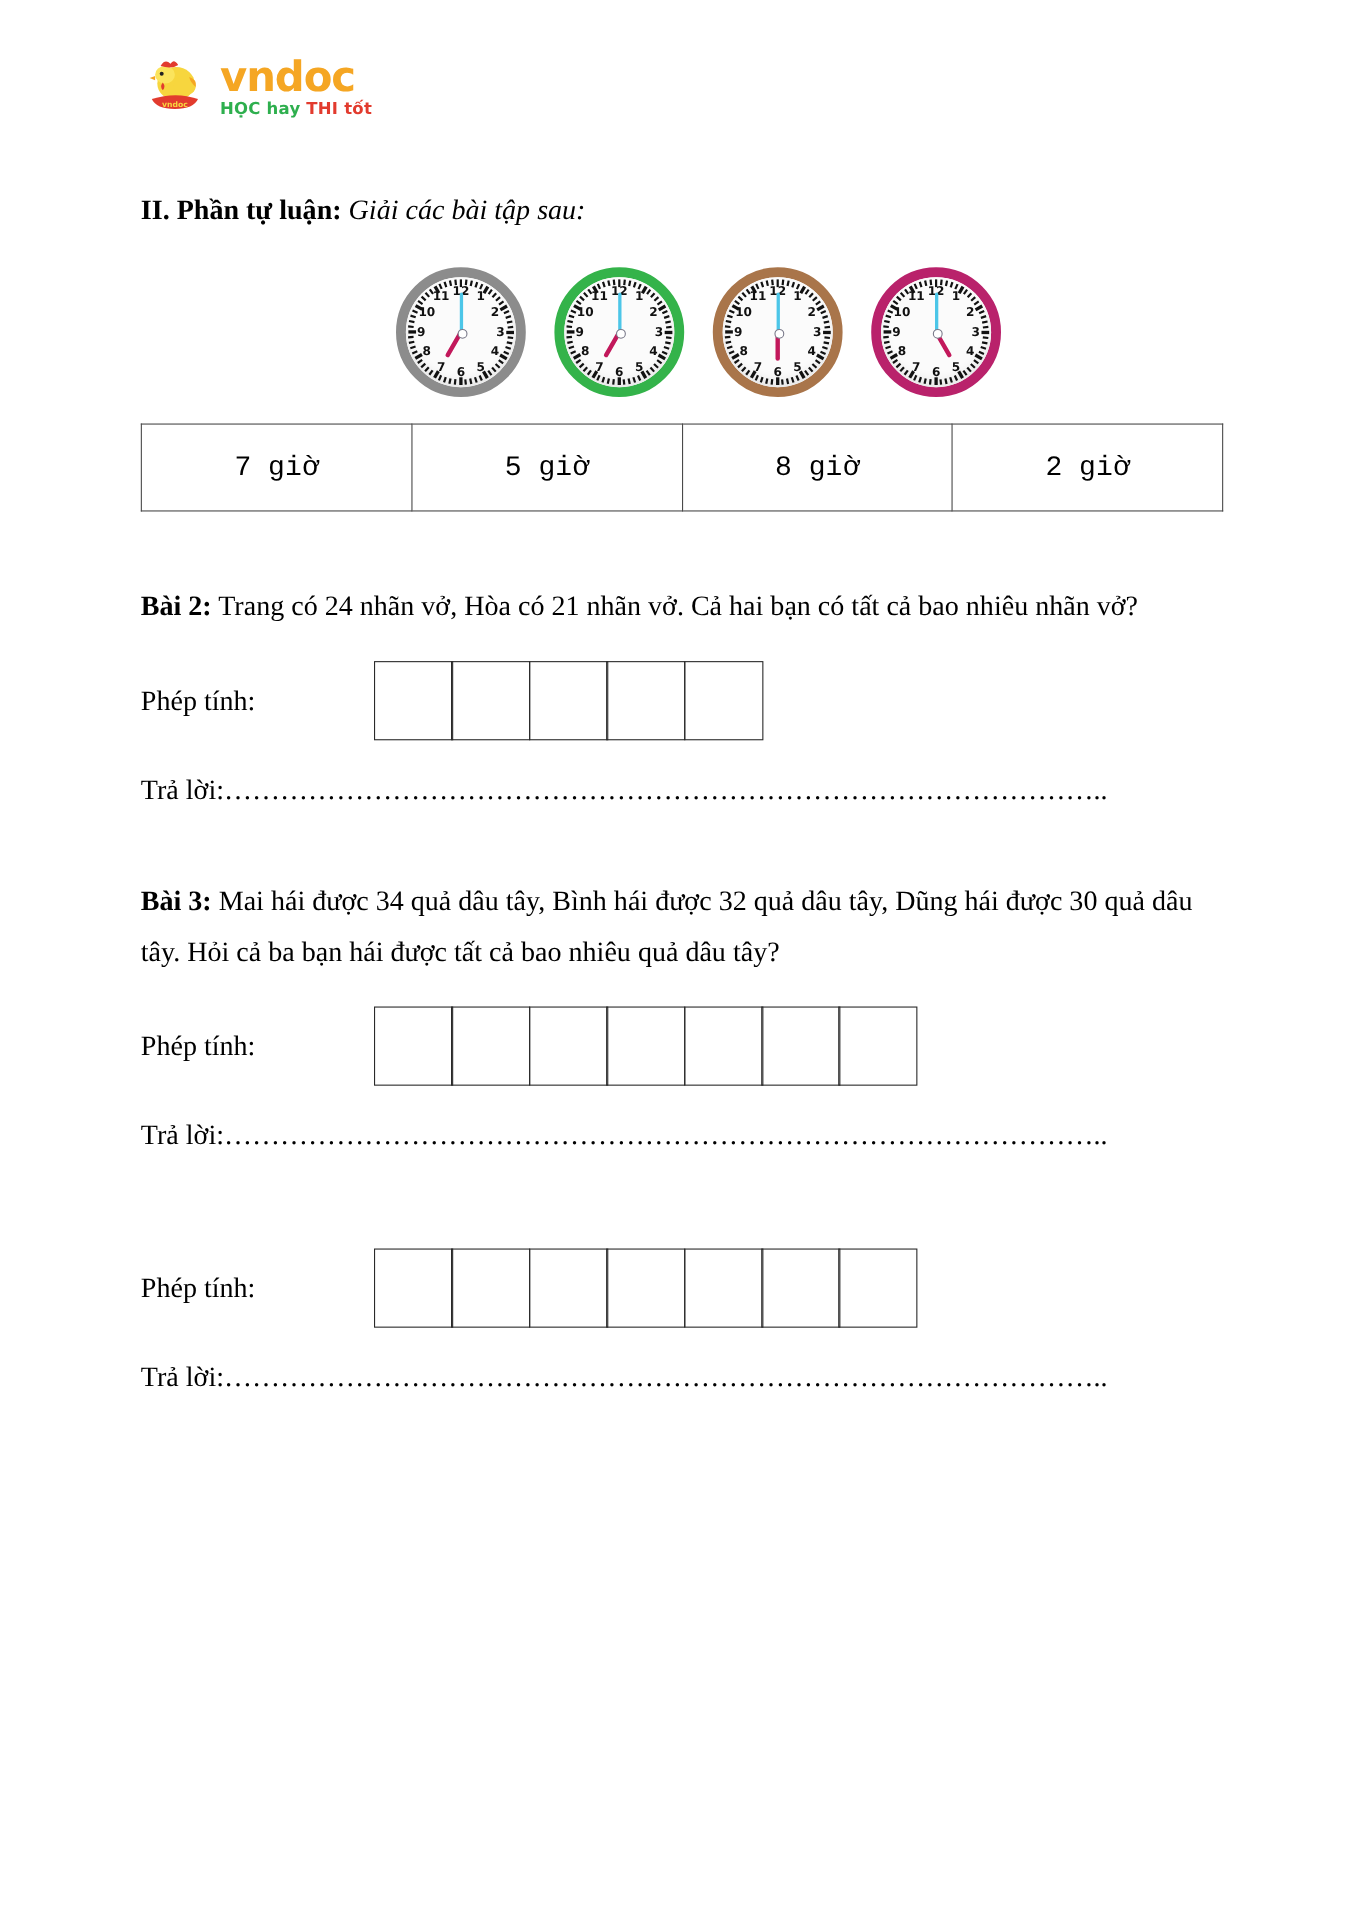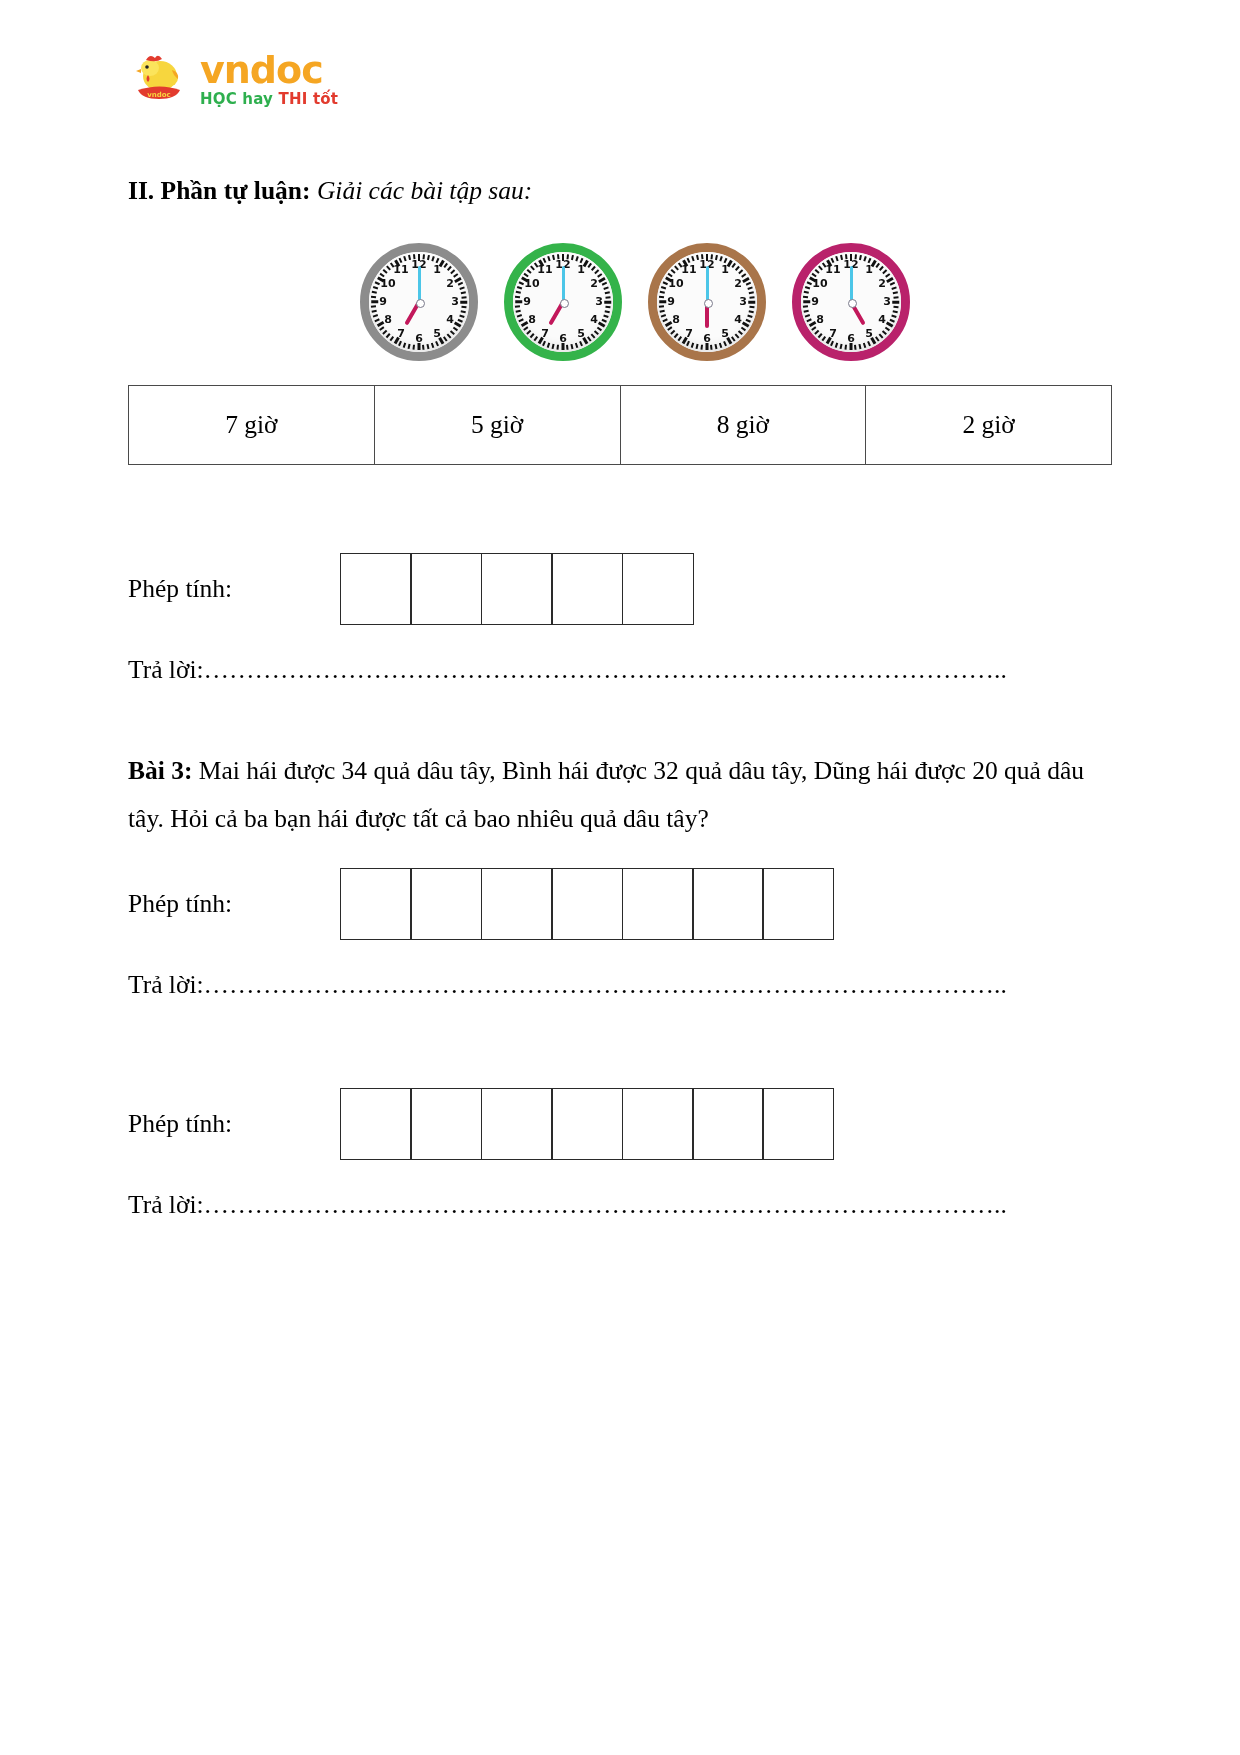--- a/index.html
+++ b/index.html
@@ -174,20 +174,21 @@
     width: 984px;
     margin-top: 18px;
     table-layout: fixed;
   }
   .opts-table td {
     border: 1.5px solid #4a4a4a;
     height: 76px;
     text-align: center;
     vertical-align: middle;
     font-size: 25.5px;
+    font-family: Liberation Mono, monospace;
   }
 
   
   .calc-row {
     display: flex;
     align-items: center;
     margin-top: 26px;
   }
   .calc-label {
     font-size: 25.5px;
@@ -613,49 +614,52 @@
           <td>8 giờ</td>
           <td>2 giờ</td>
         </tr>
       </tbody>
         </table>
     </div>
 
     <div class="spacer-lg"></div>
 
     <div class="block">
-      <div class="calc-row">
-        <div class="calc-label">Phép tính:</div>
-        <div class="boxes">
-          <div class="box"></div>
-          <div class="box"></div>
-          <div class="box"></div>
-          <div class="box"></div>
-          <div class="box"></div>
-        </div>
-      </div>
-      <div class="answer-row">
-        <span>Trả lời:</span><span class="dots">…………………………………………………………………………………..</span>
-      </div>
-    </div>
-
-    <div class="spacer-lg"></div>
-
-    <div class="block">
       <p class="para">
-        <span class="q-label">Bài 3:</span><span> Mai hái được 34 quả dâu tây, Bình hái được 32 quả dâu tây, Dũng hái được 20 quả dâu tây. Hỏi cả ba bạn hái được tất cả bao nhiêu quả dâu tây?</span>
+        <span class="q-label">Bài 2:</span><span> Trang có 24 nhãn vở, Hòa có 21 nhãn vở. Cả hai bạn có tất cả bao nhiêu nhãn vở?</span>
       </p>
       <div class="calc-row">
         <div class="calc-label">Phép tính:</div>
         <div class="boxes">
           <div class="box"></div>
           <div class="box"></div>
           <div class="box"></div>
           <div class="box"></div>
           <div class="box"></div>
+        </div>
+      </div>
+      <div class="answer-row">
+        <span>Trả lời:</span><span class="dots">…………………………………………………………………………………..</span>
+      </div>
+    </div>
+
+    <div class="spacer-lg"></div>
+
+    <div class="block">
+      <p class="para">
+        <span class="q-label">Bài 3:</span><span> Mai hái được 34 quả dâu tây, Bình hái được 32 quả dâu tây, Dũng hái được 30 quả dâu tây. Hỏi cả ba bạn hái được tất cả bao nhiêu quả dâu tây?</span>
+      </p>
+      <div class="calc-row">
+        <div class="calc-label">Phép tính:</div>
+        <div class="boxes">
+          <div class="box"></div>
+          <div class="box"></div>
+          <div class="box"></div>
+          <div class="box"></div>
+          <div class="box"></div>
           <div class="box"></div>
           <div class="box"></div>
         </div>
       </div>
       <div class="answer-row">
         <span>Trả lời:</span><span class="dots">…………………………………………………………………………………..</span>
       </div>
     </div>
 
     <div class="spacer-lg"></div>

